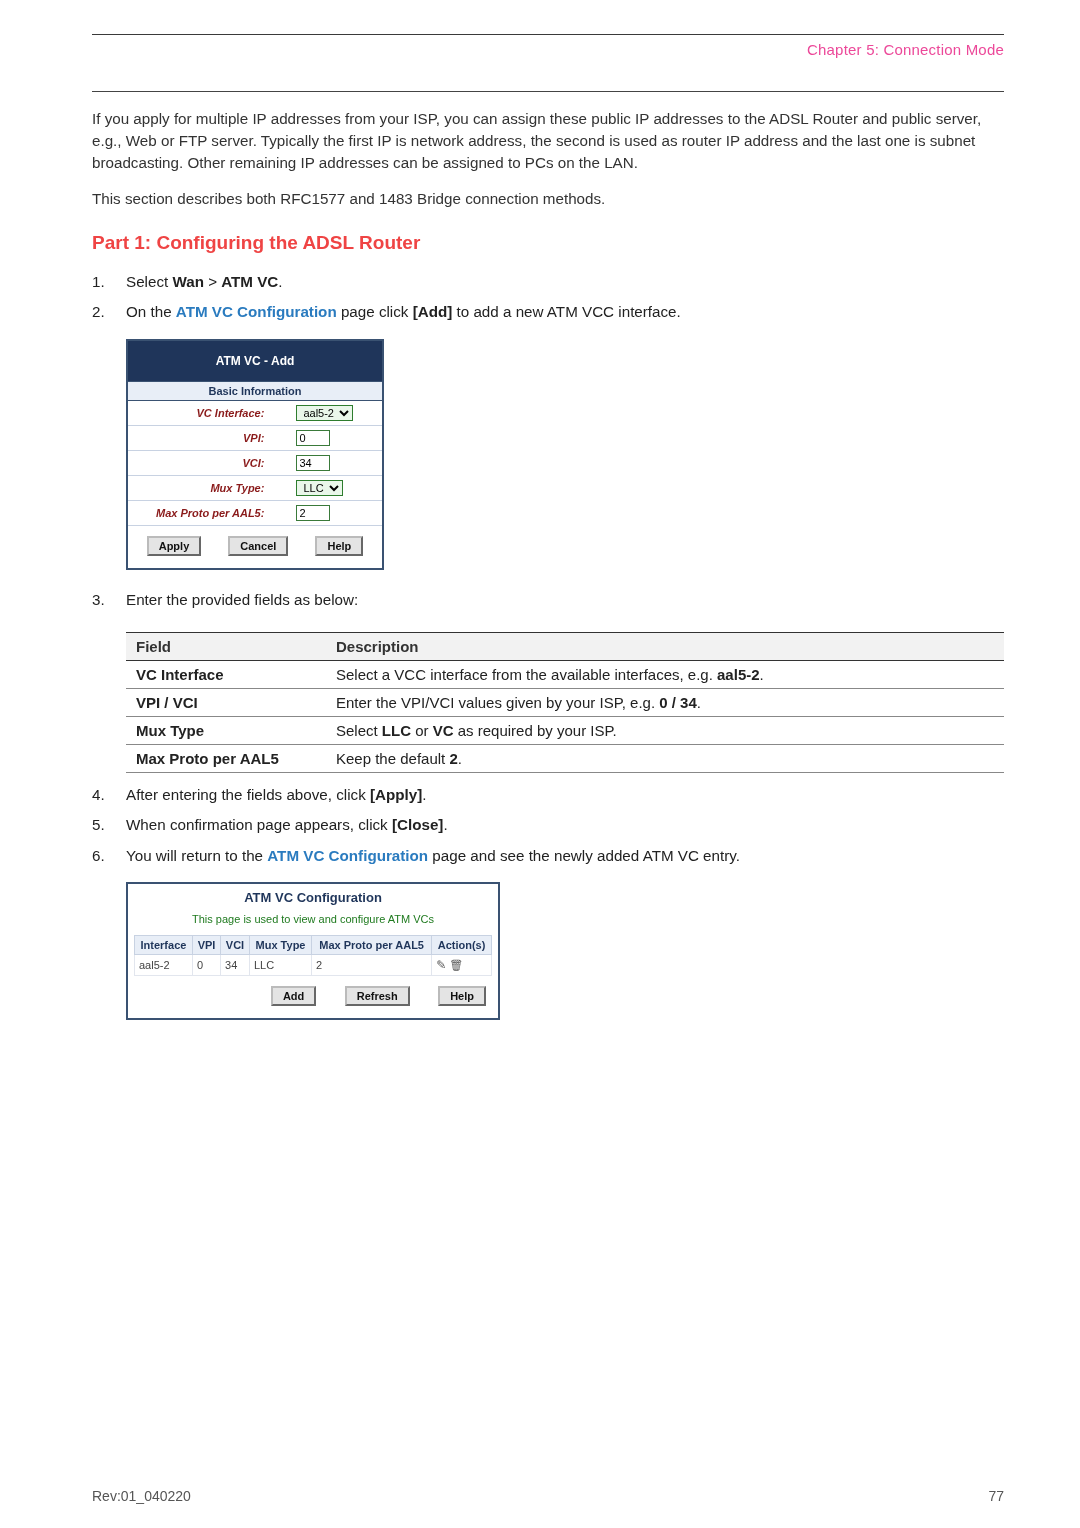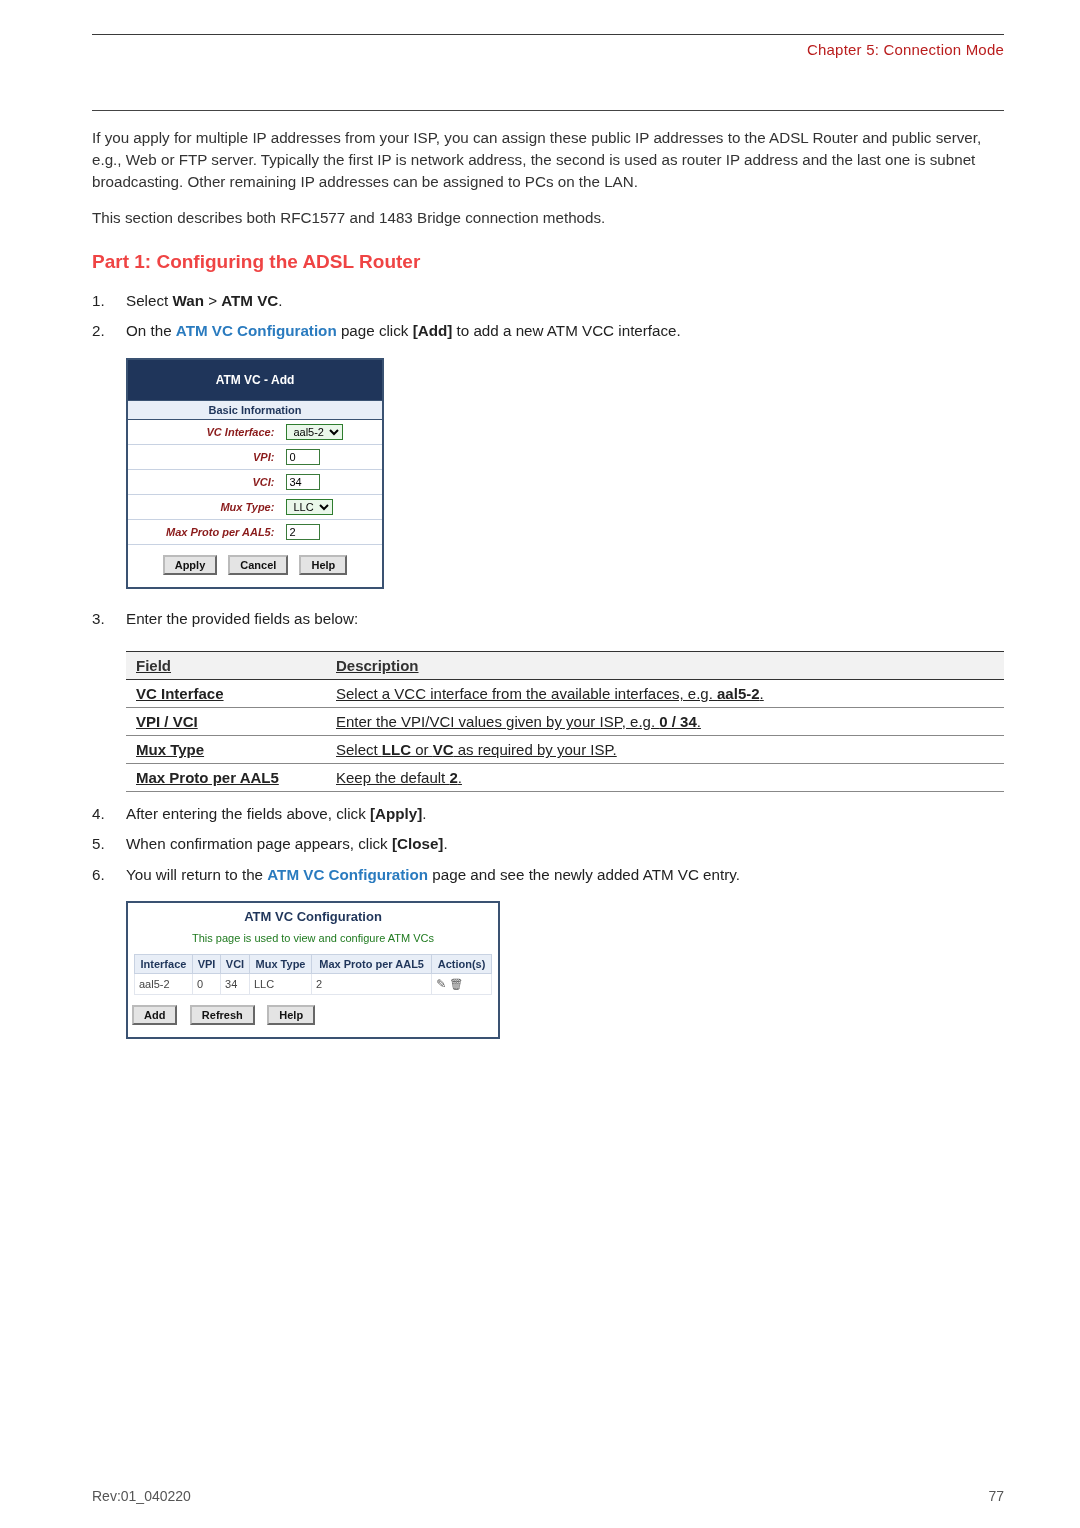--- a/index.html
+++ b/index.html
@@ -1,60 +1,60 @@
 <!DOCTYPE html>
 <html><head>
 <meta charset="utf-8">
 <style>
   * { box-sizing: border-box; margin: 0; padding: 0; }
   html, body { width: 1080px; height: 1528px; background: #fff; font-family: "Segoe UI", "Myriad Pro", Arial, sans-serif; color: #222; }
   .page { position: relative; width: 1080px; height: 1528px; padding: 34px 76px 30px 92px; }
   .topsep { border-top: 1px solid #3a3a3a; margin-bottom: 6px; }
-  .chapter { text-align: right; font-size: 15px; color: #b91c1c; margin-bottom: 52px; letter-spacing: .2px; }
+  .chapter { text-align: right; font-size: 15px; color: #ec4899; margin-bottom: 33px; letter-spacing: .2px; }
   .h1 { font-size: 26px; font-weight: 700; color: #111; margin-bottom: 4px; }
   .h1rule { border-bottom: 1px solid #444; margin-bottom: 16px; }
   .para { font-size: 15.2px; line-height: 1.45; color: #333; margin-bottom: 14px; }
   .h2 { font-size: 19px; font-weight: 700; color: #ef4444; margin: 22px 0 16px; }
   .h3 { font-size: 16.5px; font-style: italic; font-weight: 700; color: #111; margin: 6px 0 12px; }
   ol.steps { list-style: none; padding-left: 0; margin: 0 0 14px 0; }
   ol.steps > li { font-size: 15.2px; line-height: 1.6; margin-bottom: 6px; display: flex; }
   ol.steps > li .num { width: 34px; flex: 0 0 34px; }
   ol.steps > li .body { flex: 1; }
   .bold { font-weight: 700; }
   .linkish { color: #2a7bbf; font-weight: 600; }
 
   
   .atm-add { margin: 10px 0 18px 34px; width: 258px; border: 2px solid #3a5272; background: #fff; }
   .atm-add .title { background: #1f355a; color: #fff; font-size: 12px; font-weight: 700; text-align: center; padding: 13px 0; }
   .atm-add table { width: 100%; border-collapse: collapse; }
   .atm-add .sep td { border-top: 1px solid #3a5272; border-bottom: 1px solid #3a5272; background: #e8eef7; color: #1f355a; font-size: 11px; font-weight: 700; text-align: center; padding: 3px 0; }
-  .atm-add td { font-size: 11px; padding: 4px 6px; border-bottom: 1px solid #c8d2e2; }
+  .atm-add td { font-size: 11px; padding: 4px 16px; border-bottom: 1px solid #c8d2e2; }
   .atm-add td.k { color: #8a1a1a; font-weight: 700; font-style: italic; text-align: right; width: 60%; }
   .atm-add td.v input, .atm-add td.v select { font-size: 11px; border: 1px solid #4a6; border-color: #3a7a3a; background: #fff; }
   .atm-add td.v input { width: 34px; padding: 1px 2px; }
   .atm-add td.v select { padding: 0 2px; background: #eaf7ea; border: 1px solid #2e7d2e; }
   .atm-add .btnrow { text-align: center; padding: 10px 0 12px; border: none; }
-  .btn3d { display: inline-block; font-size: 11px; font-weight: 700; color: #111; background: #e4e4e4; border: 2px outset #bbb; padding: 2px 10px; margin: 0 4px; }
+  .btn3d { display: inline-block; font-size: 11px; font-weight: 700; color: #111; background: #e4e4e4; border: 2px outset #bbb; padding: 2px 10px; margin: 0 12px; }
 
   
-  .fdwrap { margin-left: 34px; margin-top: 20px; margin-bottom: 10px; text-decoration: underline; }
+  .fdwrap { margin-left: 34px; margin-top: 20px; margin-bottom: 10px; }
   table.fd { width: 100%; border-collapse: collapse; font-size: 15px; }
   table.fd th { text-align: left; font-weight: 700; color: #333; background: #f2f2f2; padding: 5px 10px; border-bottom: 1px solid #333; border-top: 1px solid #333; }
   table.fd th:first-child { width: 200px; }
   table.fd td { padding: 5px 10px; border-bottom: 1px solid #888; }
   table.fd td.f { font-weight: 700; }
 
   
   .atm-conf { margin: 10px 0 0 34px; width: 374px; border: 2px solid #3a5272; background: #fff; }
   .atm-conf .ctitle { text-align: center; color: #1f355a; font-size: 13px; font-weight: 700; padding: 6px 0 2px; }
   .atm-conf .cdesc { text-align: center; color: #1f7a1f; font-size: 11px; padding: 6px 14px 10px; }
   .atm-conf table { width: calc(100% - 12px); margin: 0 6px; border-collapse: collapse; font-size: 11px; }
   .atm-conf th { background: #e8eef7; color: #1f355a; font-weight: 700; padding: 3px 4px; border: 1px solid #c8d2e2; }
   .atm-conf td { padding: 3px 4px; border: 1px solid #e2e6ee; color: #444; }
-  .atm-conf .btnrow2 { text-align: left; padding: 10px 0 12px; }
+  .atm-conf .btnrow2 { text-align: right; padding: 10px 0 12px; }
 
   .footer { position: absolute; left: 92px; right: 76px; bottom: 24px; display: flex; justify-content: space-between; font-size: 14px; color: #555; }
 
   .pencil::before { content: "\270E"; color: #555; font-size: 12px; }
   .trash::before { content: "\1F5D1"; color: #555; font-size: 11px; }
 </style>
 </head>
 <body>
 <div class="page">
 

